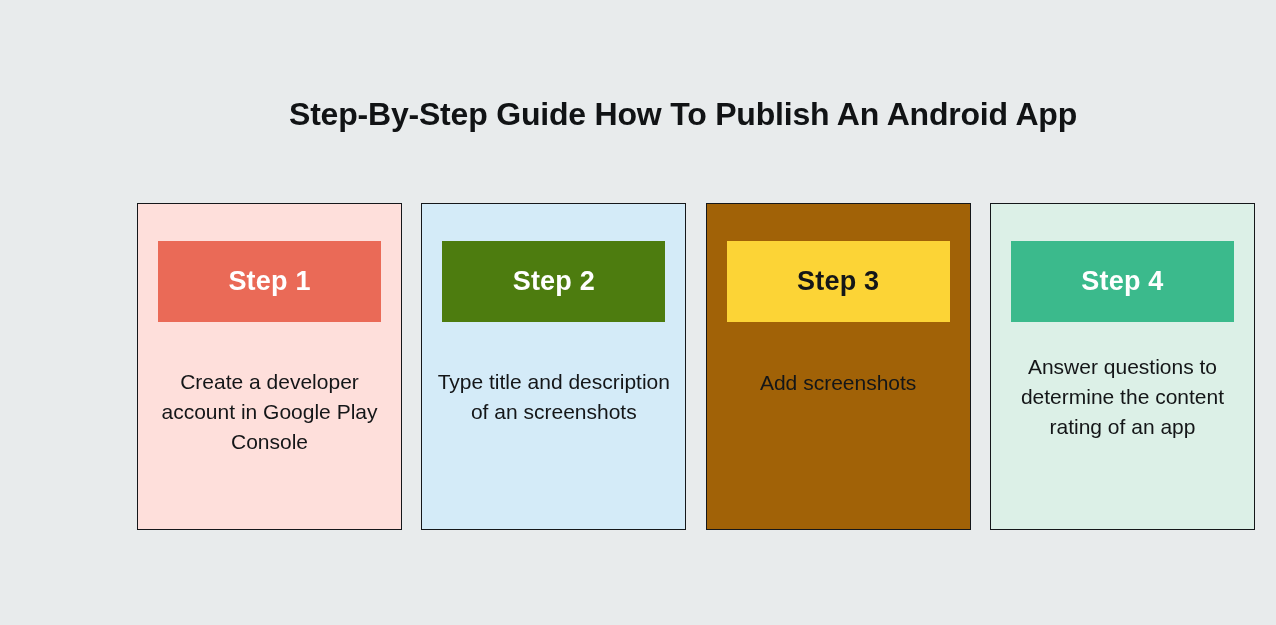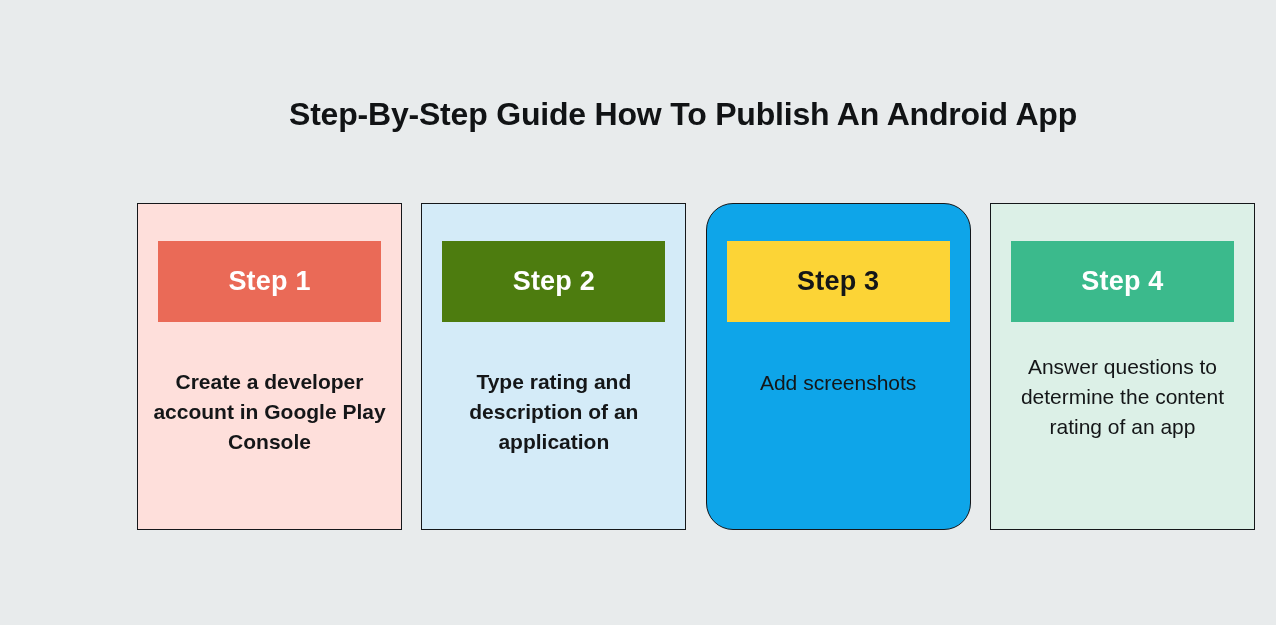--- a/index.html
+++ b/index.html
@@ -78,21 +78,21 @@
     box-sizing: border-box;
     padding: 0 14px;
   }
   .card-text {
     font-size: 21px;
     line-height: 30px;
     color: #141618;
     text-align: center;
     font-weight: normal;
   }
-  .lines-3 .card-text { margin-top: 45px; font-weight: bold; }
+  .lines-3 .card-text { margin-top: 45px; }
   .lines-4 .card-text { margin-top: 30px; }
   .lines-1 .card-text { margin-top: 46px; }
 </style>
 </head>
 <body style="background: rgb(232, 235, 236);">
 
 <div class="page">
 
   <div class="title">Step-By-Step Guide How To Publish An Android App</div>
 
@@ -105,25 +105,25 @@
       <div class="card-body">
         <div class="card-text">Create a developer account in Google Play Console</div>
       </div>
     </div>
 
     <div class="card lines-3" style="background: rgb(212, 235, 248);">
       <div class="badge" style="background: #4d7c0f;">
         <span class="badge-label" style="color: rgb(255, 255, 255);">Step 2</span>
       </div>
       <div class="card-body">
-        <div class="card-text">Type rating and description of an application</div>
+        <div class="card-text">Type title and description of an screenshots</div>
       </div>
     </div>
 
-    <div class="card lines-1" style="background: #0ea5e9; border-radius: 27px;">
+    <div class="card lines-1" style="background: #a16207;">
       <div class="badge" style="background: rgb(252, 212, 54);">
         <span class="badge-label" style="color: rgb(20, 22, 24);">Step 3</span>
       </div>
       <div class="card-body">
         <div class="card-text">Add screenshots</div>
       </div>
     </div>
 
     <div class="card lines-4" style="background: rgb(220, 240, 231);">
       <div class="badge" style="background: rgb(59, 186, 140);">

